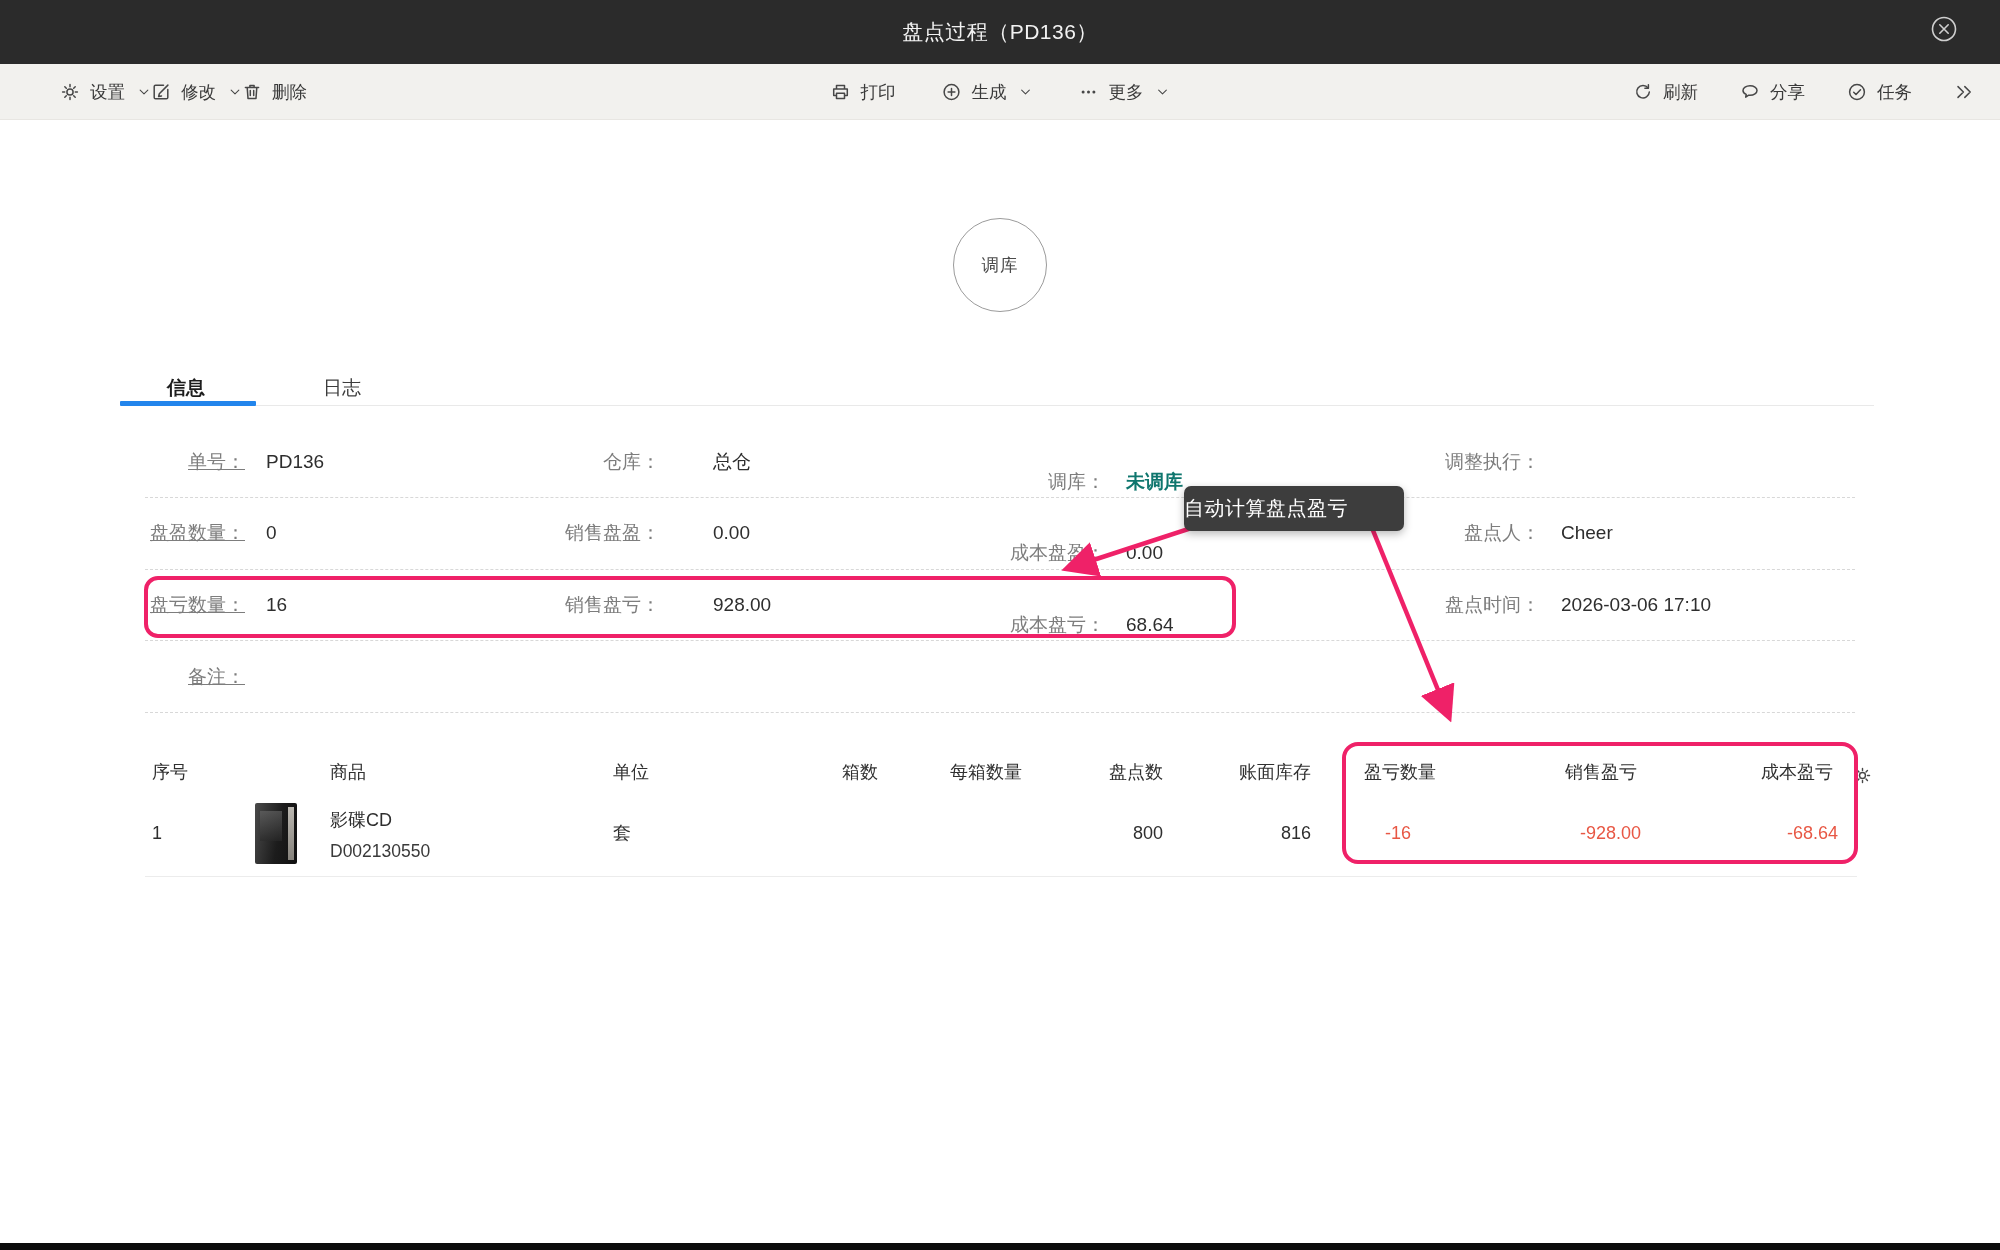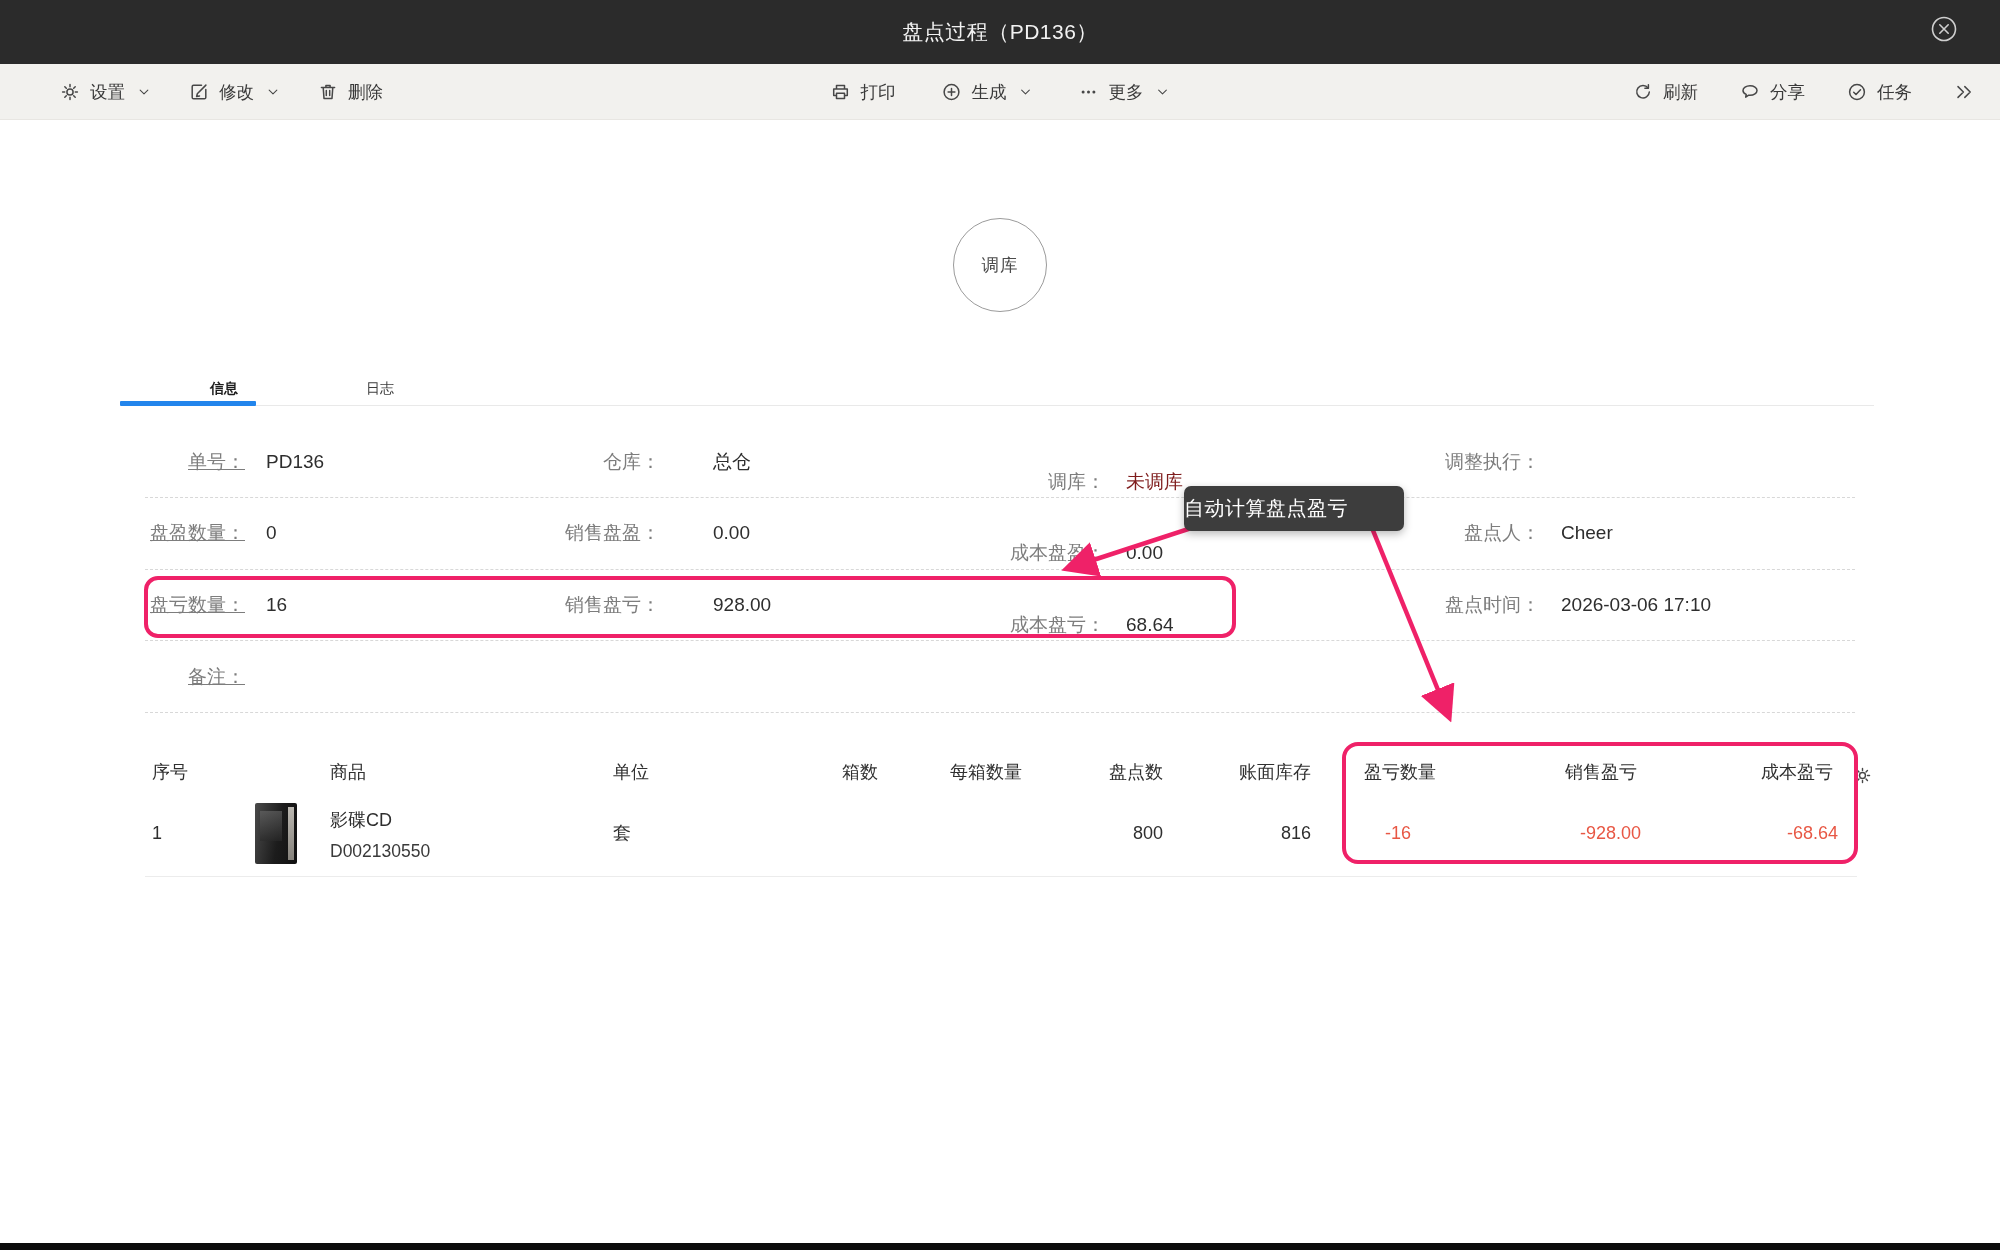--- a/index.html
+++ b/index.html
@@ -12,47 +12,47 @@
   .titlebar .title { position:absolute; top:19px; left:0; width:100%; text-align:center;
     color:#f2f2f2; font-size:21px; line-height:26px; font-weight:500; letter-spacing:.5px; }
   .close-btn { position:absolute; top:15px; right:42px; width:28px; height:28px;
     background:none; border:none; cursor:pointer; color:#cfcfcf; }
   .close-btn svg { width:28px; height:28px; }
 
   
   .toolbar { position:absolute; top:64px; left:0; width:2000px; height:56px;
     background:#f2f1ee; border-bottom:1px solid #e8e6e2; }
   .tb-group { position:absolute; top:0; height:56px; display:flex; align-items:center; }
-  .tb-left   { left:60px;  gap:38px; }
+  .tb-left   { left:60px;  }
   .tb-center { left:50%; transform:translateX(-50%); gap:46px; }
   .tb-right  { right:26px; gap:42px; }
   .tb-btn { display:flex; align-items:center; gap:10px; background:none; border:none;
     cursor:pointer; font-family:inherit; font-size:17.5px; color:#3a3a3a; padding:0; }
   .tb-btn .ic svg { width:20px; height:20px; display:block; }
   .tb-btn .chev svg { width:14px; height:14px; display:block; margin-left:2px; }
   .tb-btn.overflow svg { width:20px; height:20px; }
   .icon-stroke { stroke:#474747; fill:none; stroke-width:1.5; stroke-linecap:round; stroke-linejoin:round; }
 
   
   .circle-badge { position:absolute; left:953px; top:218px; width:94px; height:94px;
     border:1px solid #9b9b9b; border-radius:50%; display:flex; align-items:center; justify-content:center;
     color:#4b4b4b; font-size:17.5px; letter-spacing:1px; background:#fff; }
 
   
   .tabs { position:absolute; top:375px; left:134px; display:flex; gap:52px; }
-  .tab { width:104px; text-align:right; font-size:14px; line-height:26px; color:#3c3c3c; cursor:pointer; }
+  .tab { width:104px; text-align:center; font-size:19px; line-height:26px; color:#3c3c3c; cursor:pointer; }
   .tab.active { color:#1d1d1d; font-weight:bold; }
   .tabs-underline { position:absolute; top:405px; left:134px; width:1740px; height:1px; background:#e9e9e9; }
   .tab-active-bar { position:absolute; top:401px; left:120px; width:136px; height:5px; background:#2285ec; border-radius:1px; }
 
   
   .f-cell { position:absolute; display:flex; font-size:19px; line-height:26px; }
   .f-lbl { color:#7d7d7d; text-align:right; }
   .f-val { color:#2e2e2e; margin-left:21px; white-space:nowrap; }
-  .f-val.bold { font-weight:normal; color:#7f1d1d; }
+  .f-val.bold { font-weight:bold; color:#0f766e; }
   .c1 .f-lbl { width:145px;text-decoration:underline; } .c2 .f-lbl, .c3 .f-lbl { width:180px; } .c4 .f-lbl { width:185px; }
   .col1 { left:100px; }  .col2 { left:480px;gap:32px; }  .col3 { left:925px;margin-top:20px; }  .col4 { left:1355px; }
   .dashline { position:absolute; left:145px; width:1710px; height:0; border-top:1px dashed #d8d8d8; }
 
   .hl-rect-fields { position:absolute; left:144px; top:576px; width:1092px; height:62px;
     border:4px solid #ef2168; border-radius:14px; pointer-events:none; }
 
   
   .callout { position:absolute; left:1184px; top:486px; width:220px; height:45px;
     background:#3d3d3d; border-radius:7px; box-shadow:0 3px 8px rgba(0,0,0,.28);

